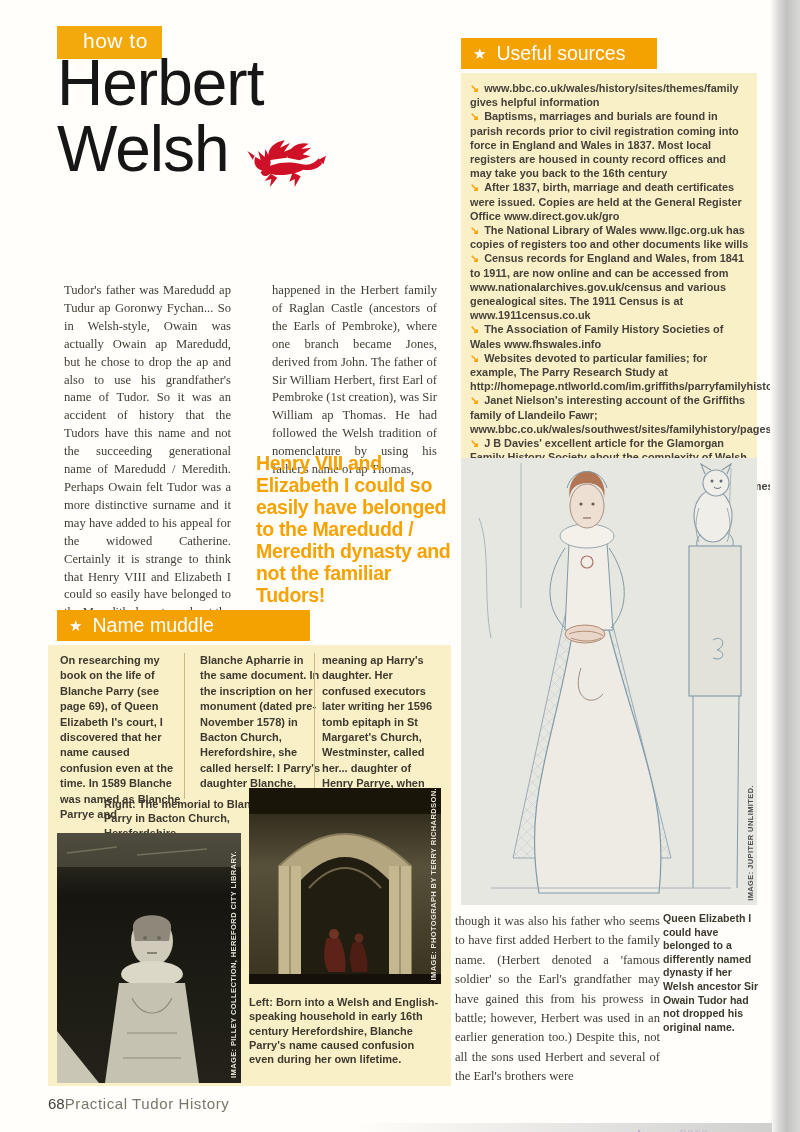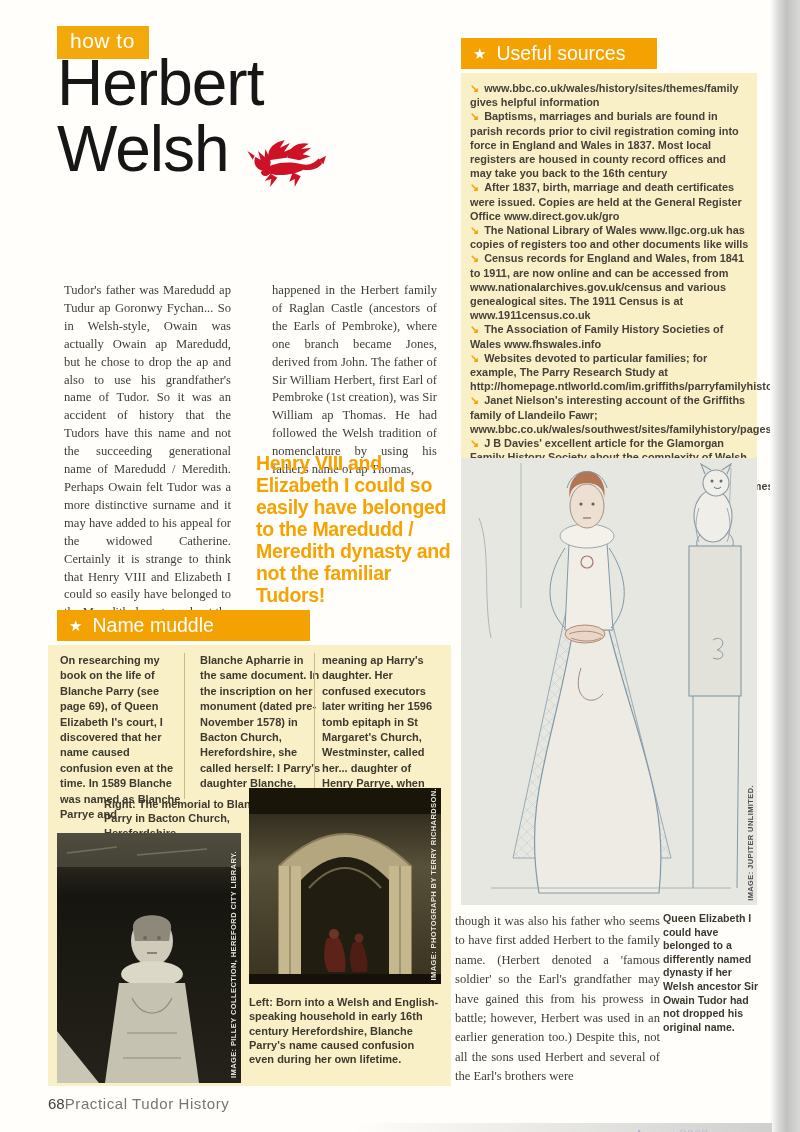--- a/index.html
+++ b/index.html
@@ -7,21 +7,21 @@
     position:relative;width:800px;height:1132px;background:#fffefb;
     font-family:"Liberation Sans",sans-serif;overflow:hidden;
   }
   
   .scan-edge{position:absolute;top:0;right:0;width:30px;height:1132px;
     background:linear-gradient(to right,#fffefb 0%,#d8d8d6 30%,#c2c2c0 55%,#d9d9d7 100%);}
   .scan-bottom{position:absolute;bottom:0;right:28px;width:420px;height:9px;
     background:linear-gradient(to left,#cfcfcd,rgba(255,255,255,0));}
   
   .howto{position:absolute;left:57px;top:26px;background:#F3A90B;color:#fff;
-    font-size:21px;padding:3px 14px 6px 13px;letter-spacing:.5px;}
+    font-size:21px;padding:3px 14px 6px 26px;letter-spacing:.5px;}
   .title{position:absolute;left:57px;top:50px;font-size:64px;line-height:66px;
     color:#161616;font-weight:400;letter-spacing:-1px;}
   .dragon{position:absolute;left:246px;top:136px;width:80px;height:64px;}
   
   .serif{font-family:"Liberation Serif",serif;font-size:12.6px;line-height:17.9px;
     color:#433d34;text-align:justify;}
   .col1{position:absolute;left:48px;top:266px;width:199px;}
   .col2{position:absolute;left:256px;top:266px;width:197px;}
   .col1 .p2{text-indent:14px;margin-top:0;}
   .serif p{margin:16px;}

